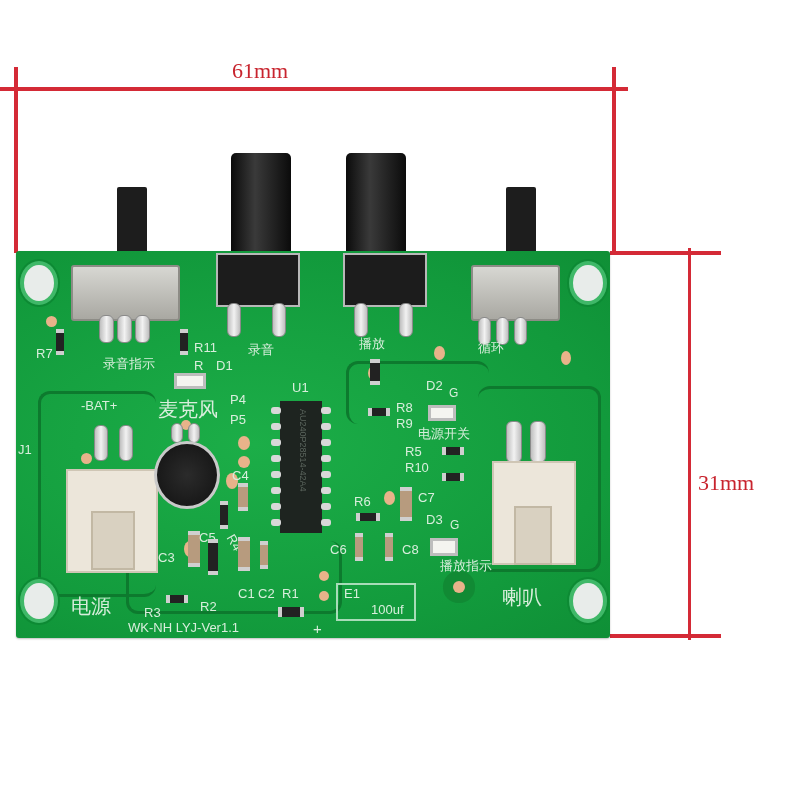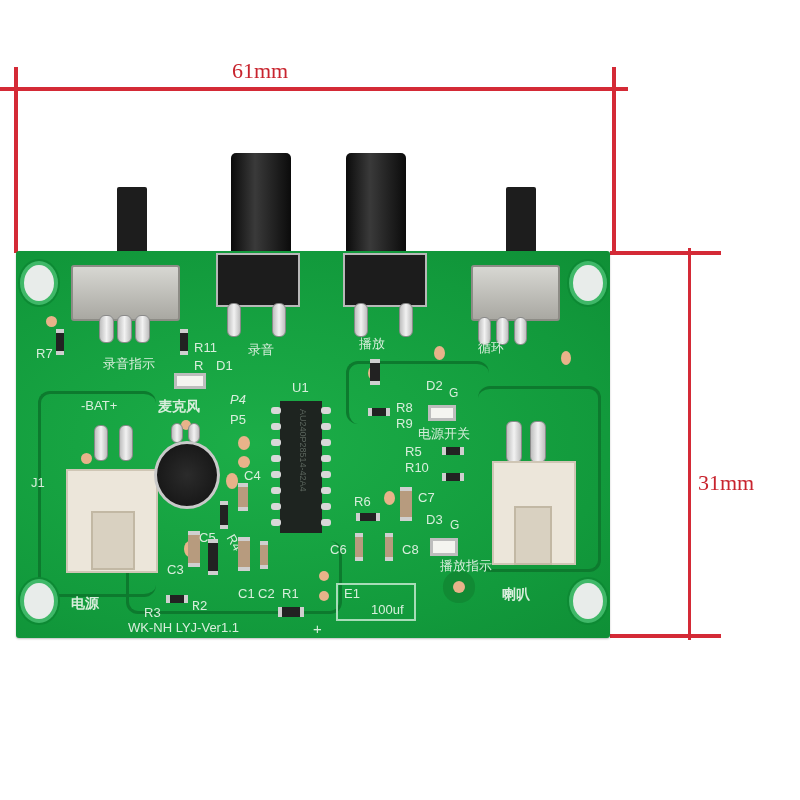--- a/index.html
+++ b/index.html
@@ -12,21 +12,21 @@
 
   
   .pcb { position:absolute; left:16px; top:251px; width:594px; height:387px; background:#16a040;
          border-radius:3px; box-shadow:0 1px 2px rgba(0,0,0,0.25);
          background-image: radial-gradient(ellipse at 40% 50%, #1cae48 0%, #129a3c 70%, #0f8f36 100%); }
   .trace { position:absolute; border:3px solid #0d7a2e; border-radius:12px; }
   .mount-hole { position:absolute; width:30px; height:36px; border-radius:50%; background:#e8ecea;
                 box-shadow:0 0 0 4px #3fb868, 0 0 0 6px #0d8a34; }
   .pad { position:absolute; border-radius:50%; background:#e8b38a; }
   .silk { position:absolute; color:#d8eedc; font-size:13px; white-space:nowrap; line-height:1; }
-  .silk.big { font-size:14px;font-weight:bold; }
+  .silk.big { font-size:20px; }
   .silk-box { position:absolute; border:2px solid #a8dcb8; }
 
   
   .slide-switch-body { position:absolute; background:linear-gradient(#d7d7d2,#a9a8a2); border:2px solid #8d8c86; border-radius:3px; }
   .slide-knob { position:absolute; background:#1d1d1d; border-radius:2px; }
   .button-body { position:absolute; background:#1c1c1c; border:2px solid #b8b8b8; }
   .button-cap { position:absolute; background:linear-gradient(90deg,#0b0b0b,#3a3a3a 40%,#0b0b0b); border-radius:5px 5px 2px 2px; }
   .pin { position:absolute; background:linear-gradient(90deg,#bfbfbf,#f2f2f2,#bfbfbf); border-radius:6px; border:1px solid #8a8a8a; }
   .ic { position:absolute; background:#1e2420; }
   .ic-leg { position:absolute; width:10px; height:7px; background:#d8d8d8; border-radius:3px; }
@@ -110,24 +110,24 @@
 
   <div class="smd-r" style="left:164px;top:78px;width:8px;height:18px;border:none;border-top:4px solid #cfcfcf;border-bottom:4px solid #cfcfcf;"></div>
   <div class="silk" style="left:178px;top:90px;">R11</div>
 
   <div class="silk" style="left:178px;top:108px;">R</div>
   <div class="led" style="left:158px;top:122px;width:26px;height:10px;"></div>
   <div class="silk" style="left:200px;top:108px;">D1</div>
 
   <div class="silk" style="left:65px;top:148px;">-BAT+</div>
   <div class="silk big" style="left:142px;top:148px;">麦克风</div>
-  <div class="silk" style="left:214px;top:142px;font-style:italic;">P4</div>
+  <div class="silk" style="left:214px;top:142px;">P4</div>
   <div class="silk" style="left:214px;top:162px;">P5</div>
 
-  <div class="silk" style="left:15px;top:192px;margin-top:33px;">J1</div>
+  <div class="silk" style="left:2px;top:192px;">J1</div>
   <div class="pin" style="left:78px;top:174px;width:12px;height:34px;"></div>
   <div class="pin" style="left:103px;top:174px;width:12px;height:34px;"></div>
   <div class="connector" style="left:50px;top:218px;width:88px;height:100px;"></div>
   <div class="connector-slot" style="left:75px;top:260px;width:40px;height:55px;"></div>
   <div class="silk big" style="left:55px;top:345px;">电源</div>
 
   <div class="pin" style="left:155px;top:172px;width:10px;height:18px;"></div>
   <div class="pin" style="left:172px;top:172px;width:10px;height:18px;"></div>
   <div class="mic" style="left:138px;top:190px;width:60px;height:62px;"></div>
 
@@ -146,21 +146,21 @@
   <div class="ic-leg" style="left:305px;top:156px;"></div>
   <div class="ic-leg" style="left:305px;top:172px;"></div>
   <div class="ic-leg" style="left:305px;top:188px;"></div>
   <div class="ic-leg" style="left:305px;top:204px;"></div>
   <div class="ic-leg" style="left:305px;top:220px;"></div>
   <div class="ic-leg" style="left:305px;top:236px;"></div>
   <div class="ic-leg" style="left:305px;top:252px;"></div>
   <div class="ic-leg" style="left:305px;top:268px;"></div>
 
   <div class="smd-c" style="left:222px;top:232px;width:10px;height:20px;"></div>
-  <div class="silk" style="left:228px;top:218px;">C4</div>
+  <div class="silk" style="left:216px;top:218px;">C4</div>
 
   <div class="smd-r" style="left:354px;top:108px;width:10px;height:18px;border:none;border-top:4px solid #cfcfcf;border-bottom:4px solid #cfcfcf;"></div>
   <div class="silk" style="left:380px;top:150px;">R8</div>
 
   <div class="smd-r" style="left:352px;top:157px;width:14px;height:8px;"></div>
   <div class="silk" style="left:380px;top:166px;">R9</div>
 
   <div class="silk" style="left:410px;top:128px;">D2</div>
   <div class="silk" style="left:433px;top:136px;font-size:12px;">G</div>
   <div class="led" style="left:412px;top:154px;width:22px;height:10px;"></div>
@@ -185,31 +185,31 @@
   <div class="silk" style="left:434px;top:268px;font-size:12px;">G</div>
   <div class="led" style="left:414px;top:287px;width:22px;height:12px;"></div>
   <div class="silk" style="left:424px;top:308px;">播放指示</div>
 
   <div class="pin" style="left:490px;top:170px;width:14px;height:40px;"></div>
   <div class="pin" style="left:514px;top:170px;width:14px;height:40px;"></div>
   <div class="connector" style="left:476px;top:210px;width:80px;height:100px;"></div>
   <div class="connector-slot" style="left:498px;top:255px;width:34px;height:55px;"></div>
   <div class="silk big" style="left:486px;top:336px;">喇叭</div>
 
-  <div class="silk" style="left:142px;top:312px;padding-left:9px;">C3</div>
+  <div class="silk" style="left:142px;top:300px;">C3</div>
   <div class="smd-c" style="left:172px;top:280px;width:12px;height:28px;"></div>
   <div class="silk" style="left:183px;top:280px;">C5</div>
   <div class="smd-r" style="left:204px;top:250px;width:8px;height:20px;border:none;border-top:4px solid #cfcfcf;border-bottom:4px solid #cfcfcf;"></div>
   <div class="silk" style="left:210px;top:285px;transform:rotate(60deg);">R4</div>
   <div class="smd-r" style="left:192px;top:288px;width:10px;height:28px;border:none;border-top:4px solid #cfcfcf;border-bottom:4px solid #cfcfcf;"></div>
   <div class="smd-c" style="left:222px;top:286px;width:12px;height:26px;"></div>
   <div class="smd-c" style="left:244px;top:290px;width:8px;height:20px;"></div>
   <div class="silk" style="left:128px;top:355px;">R3</div>
   <div class="smd-r" style="left:150px;top:344px;width:14px;height:8px;"></div>
-  <div class="silk" style="left:176px;top:349px;font-family:Liberation Mono, monospace;">R2</div>
+  <div class="silk" style="left:184px;top:349px;">R2</div>
   <div class="silk" style="left:222px;top:336px;">C1</div>
   <div class="silk" style="left:242px;top:336px;">C2</div>
   <div class="silk" style="left:266px;top:336px;">R1</div>
   <div class="smd-r" style="left:262px;top:356px;width:18px;height:10px;"></div>
 
   <div class="silk-box" style="left:320px;top:332px;width:76px;height:34px;"></div>
   <div class="silk" style="left:328px;top:336px;">E1</div>
   <div class="silk" style="left:355px;top:352px;">100uf</div>
   <div class="silk" style="left:297px;top:370px;font-size:15px;">+</div>
 

